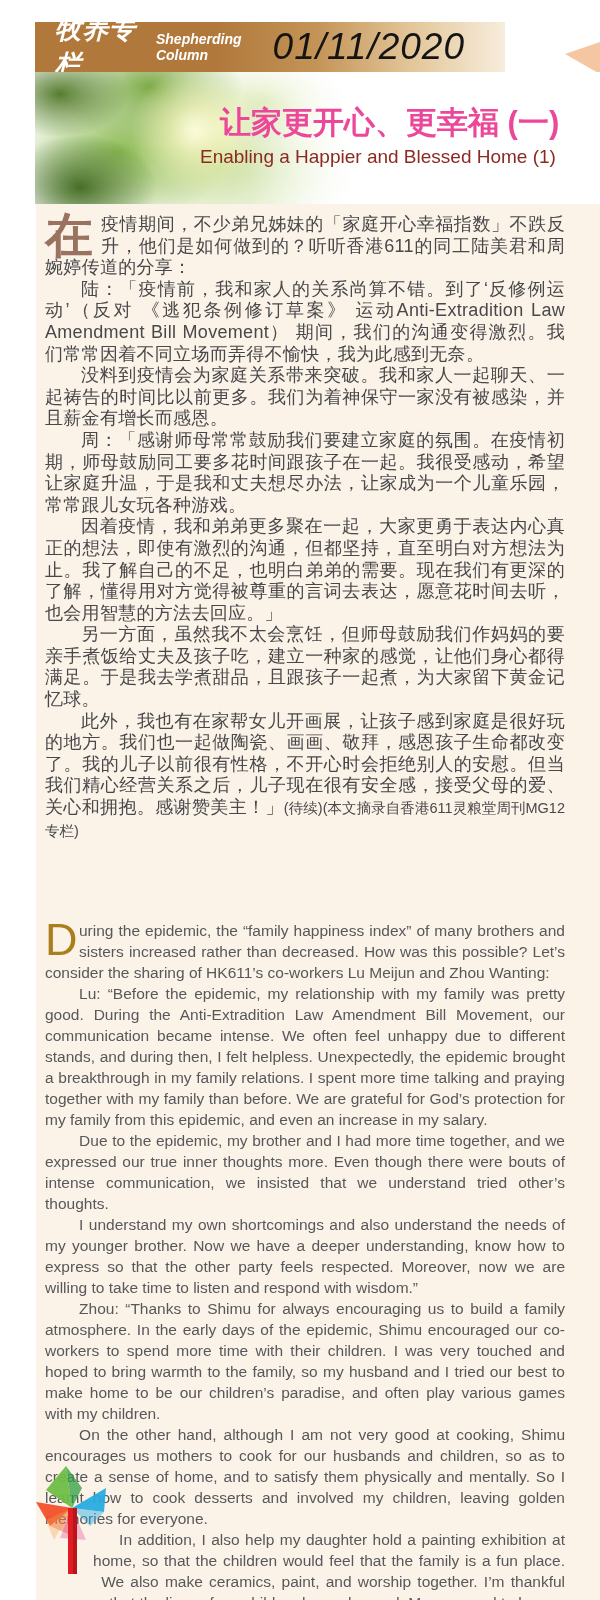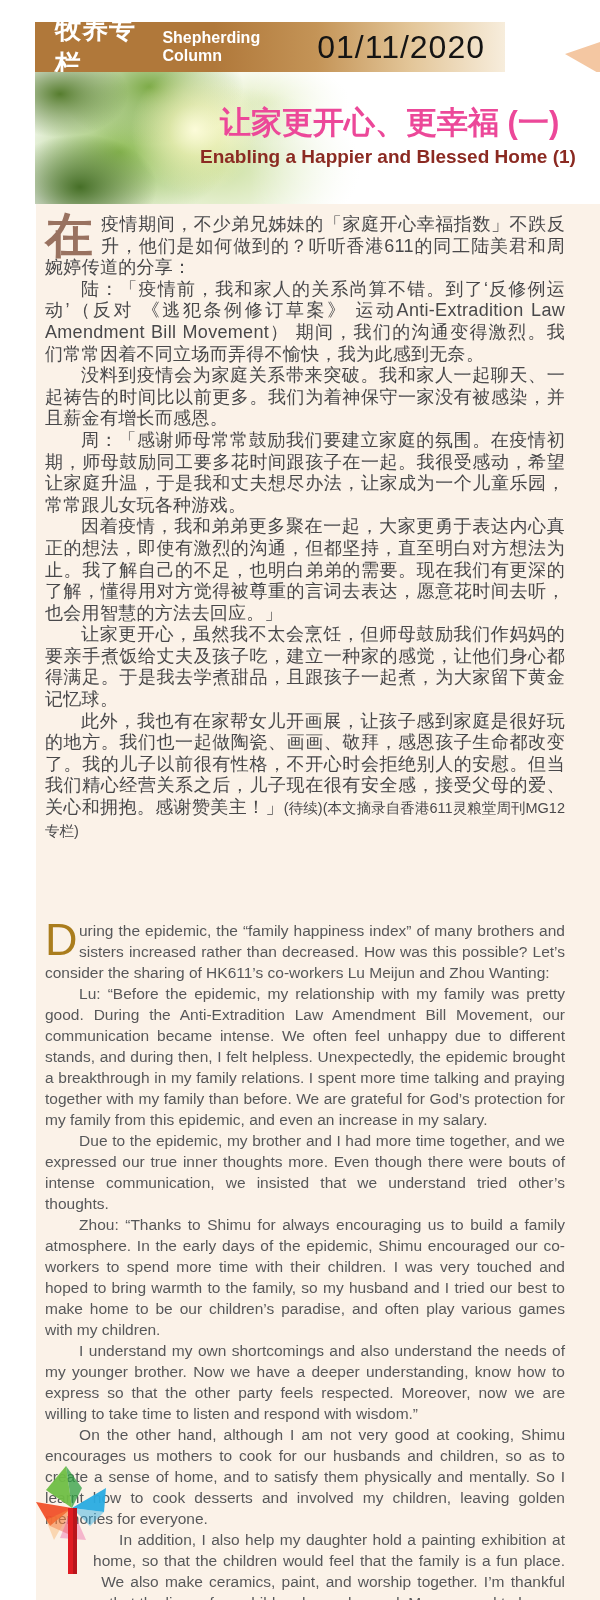--- a/index.html
+++ b/index.html
@@ -3,43 +3,43 @@
 <meta charset="utf-8">
 <style>
   html,body{margin:0;padding:0;background:#ffffff;}
   .page{position:relative;width:600px;height:1600px;background:#ffffff;overflow:hidden;
         font-family:"Liberation Sans",sans-serif;}
   .cream{position:absolute;left:36px;top:204px;width:564px;height:1396px;background:#fbf2e8;}
 
   
   .header-bar{position:absolute;left:35px;top:22px;width:470px;height:50px;
     background:linear-gradient(90deg,#b0783a 0%,#b0783a 38%,#c49457 60%,#e3c699 80%,#f7eddc 100%);
-    display:flex;align-items:center;}
+    display:flex;align-items:center;font-style:italic;}
   .h-zh{color:#ffffff;font-weight:bold;font-size:26px;margin-left:20px;letter-spacing:1px;}
-  .h-en{color:#ffffff;font-weight:bold;font-size:16px;margin-left:4px;}
-  .h-date{color:#141414;font-size:32px;margin-left:auto;margin-right:20px;letter-spacing:1px;}
+  .h-en{color:#ffffff;font-weight:bold;font-size:14px;margin-left:12px;}
+  .h-date{color:#141414;font-size:37px;margin-left:auto;margin-right:40px;letter-spacing:1px;}
   .corner-arrow{position:absolute;left:565px;top:42px;}
 
   
   .banner{position:absolute;left:35px;top:72px;width:565px;height:132px;background:#ffffff;overflow:hidden;}
   .banner .art{position:absolute;left:0;top:0;width:340px;height:132px;
     background:
       radial-gradient(circle at 160px 58px, rgba(255,253,220,.95) 0px, rgba(253,248,190,.55) 26px, rgba(253,248,190,0) 64px),
       radial-gradient(ellipse 95px 60px at 25px 22px, #567d2e 0%, rgba(86,125,46,0) 72%),
       radial-gradient(ellipse 110px 75px at 45px 115px, #466f27 0%, rgba(70,111,39,0) 70%),
       radial-gradient(ellipse 130px 80px at 115px 15px, #7dab47 0%, rgba(125,171,71,0) 72%),
       radial-gradient(ellipse 150px 95px at 85px 80px, #8cba53 0%, rgba(140,186,83,0) 74%),
       radial-gradient(ellipse 190px 110px at 185px 95px, rgba(196,219,146,.85) 0%, rgba(196,219,146,0) 74%),
       radial-gradient(ellipse 120px 60px at 230px 30px, rgba(215,230,170,.7) 0%, rgba(215,230,170,0) 70%),
       #ffffff;}
   .banner .fade{position:absolute;left:0;top:0;width:100%;height:100%;
     background:linear-gradient(90deg, rgba(255,255,255,0) 38%, rgba(255,255,255,.85) 58%, #ffffff 70%);}
   .title-zh{position:absolute;left:220px;top:103px;width:360px;color:#ec4899;font-weight:bold;
     font-size:31px;line-height:40px;white-space:nowrap;}
-  .title-en{position:absolute;left:200px;top:146px;width:380px;color:#8b2a22;font-weight:bold;font-size:19px;}
+  .title-en{position:absolute;left:200px;top:146px;width:380px;color:#8b2a22;font-weight:normal;font-size:19px;}
 
   
   .zh{position:absolute;left:45px;top:214px;width:520px;color:#48484a;
       font-size:18px;line-height:21.6px;text-align:justify;letter-spacing:.3px;}
   .zh p{margin:0;text-indent:2em;}
   .zh p.lead{text-indent:0;}
   .dc-zh{float:left;font-size:48px;line-height:44px;color:#997260;width:56px;height:43px;
          font-weight:bold;text-indent:0;}
   .zh .note{font-size:14.5px;letter-spacing:0;}
 
@@ -78,30 +78,30 @@
 
   <div class="title-zh">让家更开心、更幸福 (一)</div>
   <div class="title-en">Enabling a Happier and Blessed Home (1)</div>
 
   <div class="zh">
     <p class="lead"><span class="dc-zh">在</span><span>疫情期间，不少弟兄姊妹的「家庭开心幸福指数」不跌反升，他们是如何做到的？听听香港611的同工陆美君和周婉婷传道的分享：</span></p>
     <p>陆：「疫情前，我和家人的关系尚算不错。到了‘反修例运动’（反对 《逃犯条例修订草案》 运动Anti-Extradition Law Amendment Bill Movement） 期间，我们的沟通变得激烈。我们常常因着不同立场而弄得不愉快，我为此感到无奈。</p>
     <p>没料到疫情会为家庭关系带来突破。我和家人一起聊天、一起祷告的时间比以前更多。我们为着神保守一家没有被感染，并且薪金有增长而感恩。</p>
     <p>周：「感谢师母常常鼓励我们要建立家庭的氛围。在疫情初期，师母鼓励同工要多花时间跟孩子在一起。我很受感动，希望让家庭升温，于是我和丈夫想尽办法，让家成为一个儿童乐园，常常跟儿女玩各种游戏。</p>
     <p>因着疫情，我和弟弟更多聚在一起，大家更勇于表达内心真正的想法，即使有激烈的沟通，但都坚持，直至明白对方想法为止。我了解自己的不足，也明白弟弟的需要。现在我们有更深的了解，懂得用对方觉得被尊重的言词去表达，愿意花时间去听，也会用智慧的方法去回应。」</p>
-    <p>让家更开心，虽然我不太会烹饪，但师母鼓励我们作妈妈的要亲手煮饭给丈夫及孩子吃，建立一种家的感觉，让他们身心都得满足。于是我去学煮甜品，且跟孩子一起煮，为大家留下黄金记忆球。</p>
+    <p>另一方面，虽然我不太会烹饪，但师母鼓励我们作妈妈的要亲手煮饭给丈夫及孩子吃，建立一种家的感觉，让他们身心都得满足。于是我去学煮甜品，且跟孩子一起煮，为大家留下黄金记忆球。</p>
     <p><span>此外，我也有在家帮女儿开画展，让孩子感到家庭是很好玩的地方。我们也一起做陶瓷、画画、敬拜，感恩孩子生命都改变了。我的儿子以前很有性格，不开心时会拒绝别人的安慰。但当我们精心经营关系之后，儿子现在很有安全感，接受父母的爱、关心和拥抱。感谢赞美主！」</span><span class="note">(待续)(本文摘录自香港611灵粮堂周刊MG12专栏)</span></p>
   </div>
 
   <div class="en">
     <p class="lead"><span class="dc-en">D</span><span>uring the epidemic, the “family happiness index” of many brothers and sisters increased rather than decreased. How was this possible? Let’s consider the sharing of HK611’s co-workers Lu Meijun and Zhou Wanting:</span></p>
     <p>Lu: “Before the epidemic, my relationship with my family was pretty good. During the Anti-Extradition Law Amendment Bill Movement, our communication became intense. We often feel unhappy due to different stands, and during then, I felt helpless. Unexpectedly, the epidemic brought a breakthrough in my family relations. I spent more time talking and praying together with my family than before. We are grateful for God’s protection for my family from this epidemic, and even an increase in my salary.</p>
     <p>Due to the epidemic, my brother and I had more time together, and we expressed our true inner thoughts more. Even though there were bouts of intense communication, we insisted that we understand tried other’s thoughts.</p>
+    <p>I understand my own shortcomings and also understand the needs of my younger brother. Now we have a deeper understanding, know how to express so that the other party feels respected. Moreover, now we are willing to take time to listen and respond with wisdom.”</p>
     <p>Zhou: “Thanks to Shimu for always encouraging us to build a family atmosphere. In the early days of the epidemic, Shimu encouraged our co-workers to spend more time with their children. I was very touched and hoped to bring warmth to the family, so my husband and I tried our best to make home to be our children’s paradise, and often play various games with my children.</p>
-    <p>I understand my own shortcomings and also understand the needs of my younger brother. Now we have a deeper understanding, know how to express so that the other party feels respected. Moreover, now we are willing to take time to listen and respond with wisdom.”</p>
     <p>On the other hand, although I am not very good at cooking, Shimu encourages us mothers to cook for our husbands and children, so as to create a sense of home, and to satisfy them physically and mentally. So I learnt how to cook desserts and involved my children, leaving golden memories for everyone.</p>
     <p><span class="pin-shape"></span><span>In addition, I also help my daughter hold a painting exhibition at home, so that the children would feel that the family is a fun place. We also make ceramics, paint, and worship together. I’m thankful that the lives of my children have changed. My son used to have a strong character, and would refuse the comfort of others when he was unhappy. But after we manage our relationship carefully, he feels safe now and accepts our love, care and embrace. Thanks and praises to the Lord!”</span></p>
   </div>
 
   <svg class="pinwheel" width="82" height="120" viewBox="0 0 82 120">
     <polygon points="42,46 16,28 36,4" fill="#6fbe44" opacity="0.95"></polygon>
     <polygon points="42,46 36,4 52,26" fill="#2e9e40" opacity="0.75"></polygon>
     <polygon points="42,46 76,26 74,50" fill="#29abe2" opacity="0.95"></polygon>
     <polygon points="42,46 74,50 60,64" fill="#29abe2" opacity="0.45"></polygon>
     <polygon points="42,46 6,40 20,64" fill="#f1502a" opacity="0.95"></polygon>

